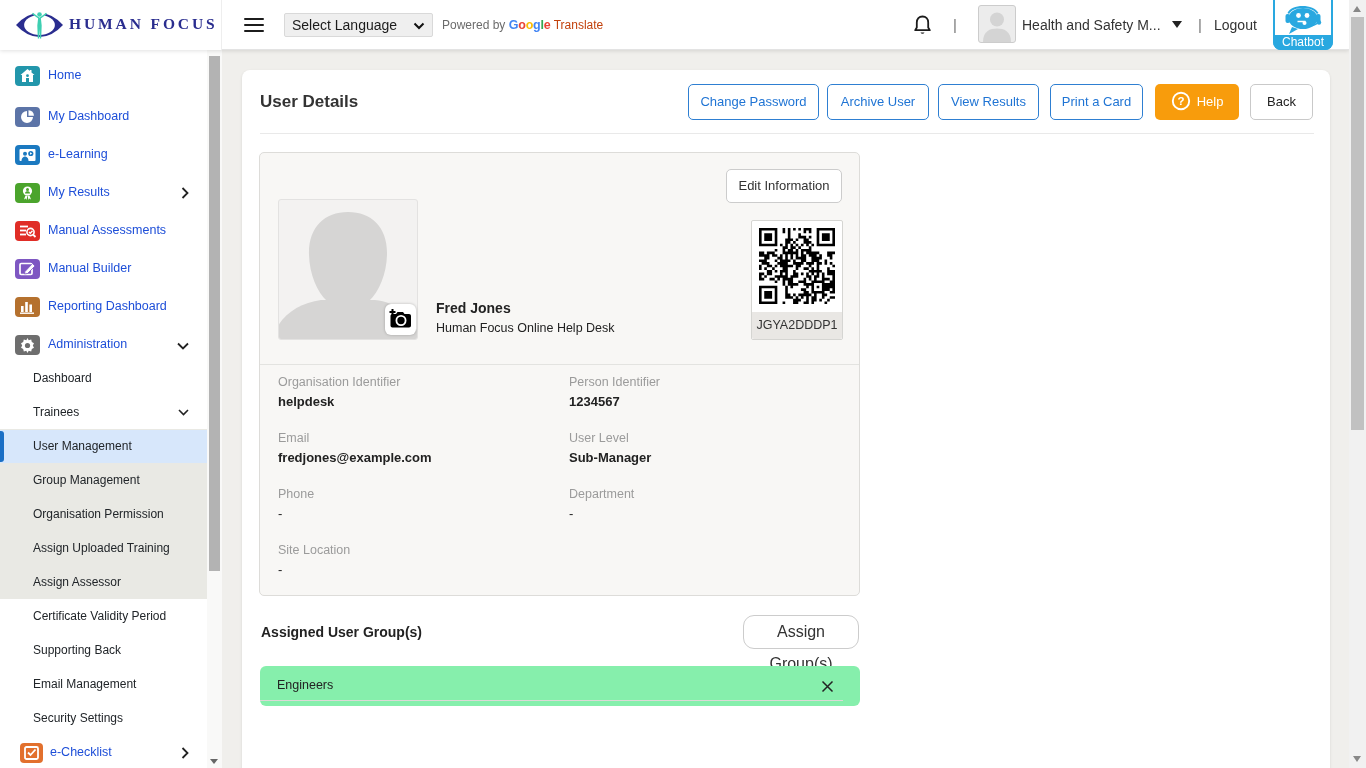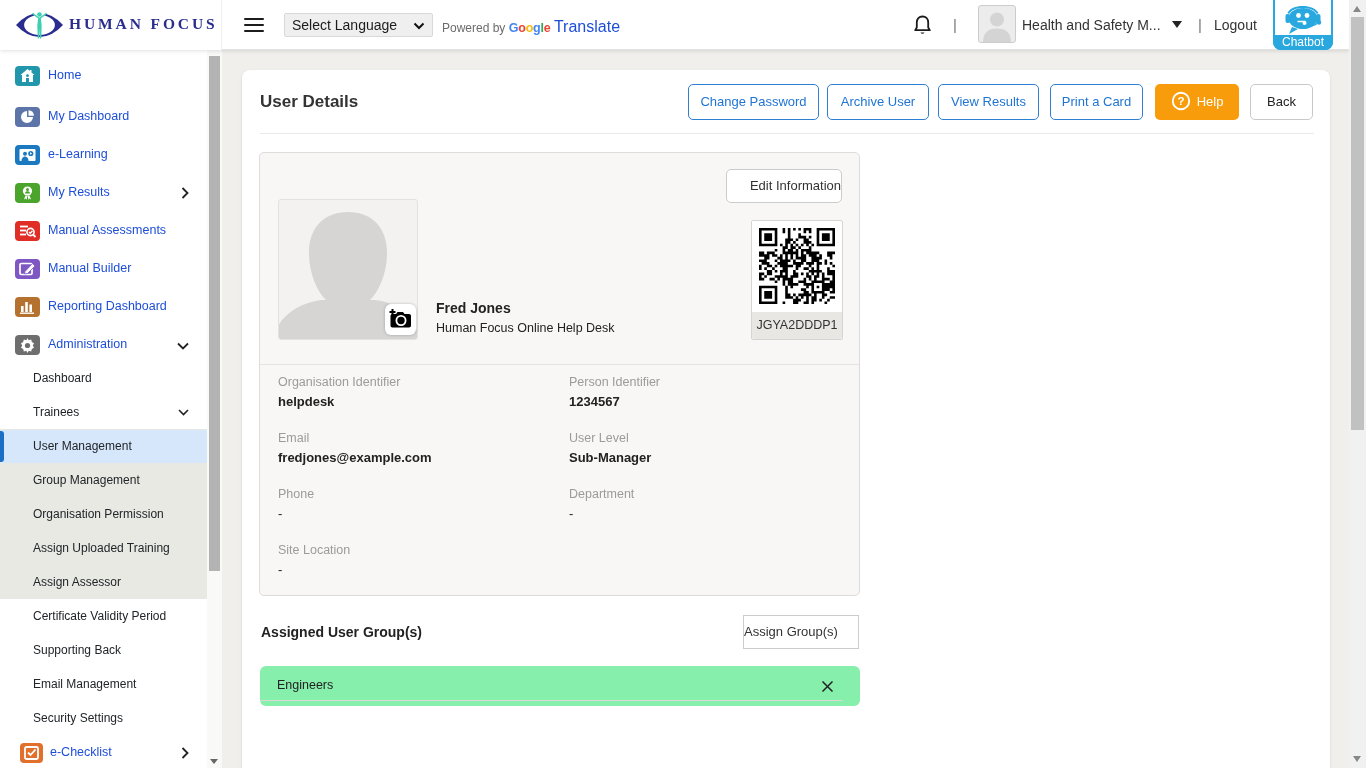--- a/index.html
+++ b/index.html
@@ -9,21 +9,21 @@
 
 #topbar{position:absolute;left:0;top:0;width:1349px;height:50px;background:#fff;border-bottom:1px solid #e3e3e3;box-shadow:0 1px 4px rgba(0,0,0,.12);z-index:5}
 #logozone{position:absolute;left:0;top:0;width:222px;height:50px;background:#fff;border-right:1px solid #eee}
 #logotext{position:absolute;left:69px;top:15px;font-family:"Liberation Serif",serif;font-size:15.5px;letter-spacing:2.9px;color:#2a2d8f;font-weight:600;white-space:nowrap}
 #hamb{position:absolute;left:244px;top:18px;width:20px;height:15px}
 #hamb div{height:2.2px;background:#1c1c1c;border-radius:1px;margin-bottom:3.9px}
 #selbox{position:absolute;left:284px;top:13px;width:149px;height:24px;background:#efefef;border:1px solid #d9d9d9;border-radius:2px;font-size:14px;color:#1c1c1c;line-height:22px;padding-left:7px}
 #selbox .car{position:absolute;right:7px;top:8px;line-height:0}#selbox .car svg{display:block}
 #powered{position:absolute;left:442px;top:18px;font-size:12px;color:#6b6b6b;white-space:nowrap}
 #gtxt{font-size:12.5px;letter-spacing:-.2px;font-weight:bold}
-#ttxt{font-size:16px;color:#1d4ed8}
+#ttxt{font-size:12px;color:#c2410c}
 #bell{position:absolute;left:913px;top:14px}
 .vbar{position:absolute;top:16px;font-size:15px;color:#777}
 #avatar{position:absolute;left:978px;top:5px;width:38px;height:38px;background:#ececec;border:1px solid #ccc;border-radius:3px;overflow:hidden}
 #uname{position:absolute;left:1022px;top:17px;font-size:14px;color:#333}
 #ucaret{position:absolute;left:1172px;top:21px;width:0;height:0;border-left:5.5px solid transparent;border-right:5.5px solid transparent;border-top:7px solid #222}
 #logout{position:absolute;left:1214px;top:17px;font-size:14px;color:#333}
 #chatbot{position:absolute;left:1273px;top:0;width:60px;height:50px;background:#fff;border:2px solid #29a8e0;border-top:none;border-radius:0 0 8px 8px;z-index:6}
 #chatbot .lbl{position:absolute;left:-2px;right:-2px;bottom:-2px;height:15px;background:#29a8e0;color:#fff;font-size:12px;text-align:center;line-height:15px;border-radius:0 0 8px 8px}
 
 #pgsb{position:absolute;right:0;top:0;width:17px;height:768px;background:#f1f1f1;z-index:7}
@@ -45,34 +45,34 @@
 
 #card{position:absolute;left:242px;top:70px;width:1088px;height:760px;background:#fff;border-radius:8px;box-shadow:0 1px 3px rgba(0,0,0,.1)}
 #hdr{position:absolute;left:18px;top:22px;font-size:17px;font-weight:bold;color:#333}
 .btn{position:absolute;top:14px;height:36px;border-radius:5px;font-size:13px;text-align:center;background:#fff;font-family:"Liberation Sans",sans-serif}
 .btnb{border:1px solid #2e7fd2;color:#1f74d4;line-height:34px}
 #bhelp{background:#f89c0c;color:#fff;border:none;line-height:36px}
 #bback{border:1px solid #c9c9c9;color:#222;line-height:34px}
 #hdrline{position:absolute;left:18px;top:63px;width:1054px;height:0;border-top:1px solid #e9e9e9}
 
 #ucard{position:absolute;left:17px;top:82px;width:601px;height:444px;background:#f8f7f5;border:1px solid #dddcd9;border-radius:5px}
-#editbtn{position:absolute;right:17px;top:16px;width:116px;height:34px;background:#fff;border:1px solid #ccc;border-radius:5px;font-size:13px;color:#333;text-align:right;line-height:32px}
+#editbtn{position:absolute;right:17px;top:16px;width:116px;height:34px;background:#fff;border:1px solid #ccc;border-radius:5px;font-size:13px;color:#333;text-align:center;line-height:32px}
 #photo{position:absolute;left:18px;top:46px;width:140px;height:141px;background:#f3f2f1;border:1px solid #e3e2e1;border-radius:3px;overflow:hidden}
 #cambtn{position:absolute;left:125px;top:151px;width:31px;height:31px;background:#fff;border-radius:6px;box-shadow:0 0 3px rgba(0,0,0,.25)}
 #fname{position:absolute;left:176px;top:147px;font-size:14px;font-weight:bold;color:#222}
 #fco{position:absolute;left:176px;top:168px;font-size:12.5px;color:#222}
 #qrbox{position:absolute;left:491px;top:67px;width:92px;height:120px;background:#fff;border:1px solid #d5d5d2;border-radius:2px}
 #qrlbl{position:absolute;left:0;right:0;bottom:0;height:27px;background:#e9e7e4;font-size:12.5px;color:#333;text-align:center;line-height:27px;border-radius:0 0 2px 2px}
 #ucline{position:absolute;left:0;top:211px;width:599px;border-top:1px solid #e3e3e0}
 .dl{font-size:12.5px;color:#9b9b9b;height:20px;line-height:20px}
 .dv{font-size:13px;font-weight:bold;color:#222;height:20px;line-height:20px;margin-bottom:16px}
 #dcol1{position:absolute;left:18px;top:219px;width:280px}
 #dcol2{position:absolute;left:309px;top:219px;width:280px}
 #aghdr{position:absolute;left:19px;top:554px;font-size:14px;font-weight:bold;color:#222}
-#agbtn{position:absolute;left:501px;top:545px;width:116px;height:34px;background:#fff;border:1px solid #ccc;border-radius:0;font-size:13px;color:#333;line-height:32px}
+#agbtn{position:absolute;left:501px;top:545px;width:116px;height:34px;background:#fff;border:1px solid #ccc;border-radius:11px;font-size:16px;color:#333;text-align:center;line-height:32px}
 .grow{position:absolute;left:18px;width:600px;height:40px;background:#86efac;border-radius:6px}
 .grow .gt{position:absolute;left:17px;top:12px;font-size:12.5px;color:#222}
 .grow .gl{position:absolute;left:0;right:17px;bottom:5px;border-bottom:1px solid #dbd9d6}
 .grow svg{position:absolute;right:26px;top:14px}
 </style>
 </head>
 <body>
 <div id="app">
 <div id="sidebar">
 <div id="subgrey"></div>

